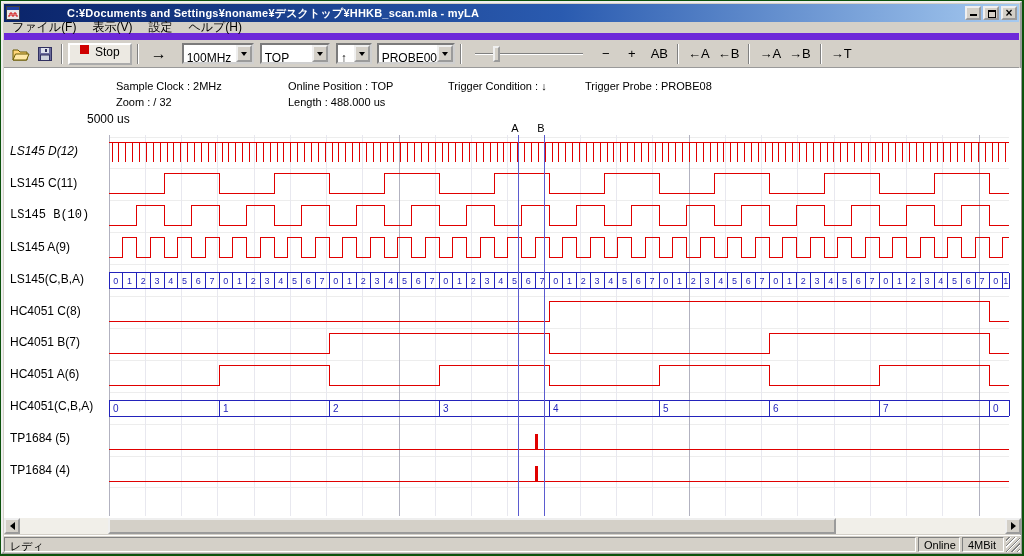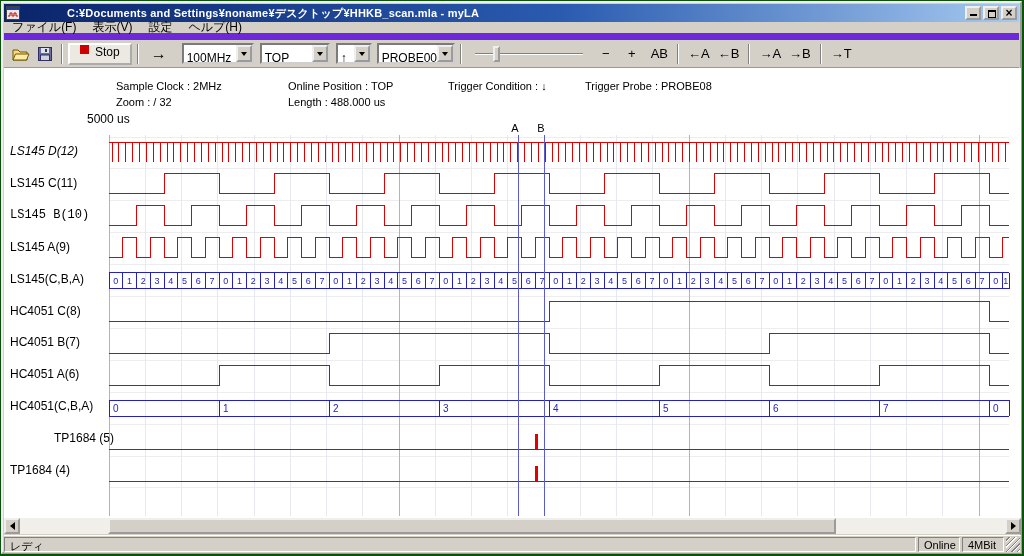--- a/index.html
+++ b/index.html
@@ -512,21 +512,21 @@
     <div id="labels">
         <div class="ch-label" style="top: 76px; font-style: italic;">LS145 D(12)</div>
         <div class="ch-label" style="top: 107.9px;">LS145 C(11)</div>
         <div class="ch-label" style="top: 139.8px; font-family: Liberation Mono, monospace;">LS145 B(10)</div>
         <div class="ch-label" style="top: 171.7px;">LS145 A(9)</div>
         <div class="ch-label" style="top: 203.6px;">LS145(C,B,A)</div>
         <div class="ch-label" style="top: 235.5px;">HC4051 C(8)</div>
         <div class="ch-label" style="top: 267.4px;">HC4051 B(7)</div>
         <div class="ch-label" style="top: 299.3px;">HC4051 A(6)</div>
         <div class="ch-label" style="top: 331.2px;">HC4051(C,B,A)</div>
-        <div class="ch-label" style="top: 363.1px; margin-left: 44px;">TP1684 (5)</div>
+        <div class="ch-label" style="top: 363.1px;">TP1684 (5)</div>
         <div class="ch-label" style="top: 395px;">TP1684 (4)</div>
       </div>
   </div>
 
   <div class="hscroll">
     <div class="scroll-btn">
         <span class="arr-left"></span>
       </div>
     <div class="scroll-track">
       <div class="scroll-thumb"></div>

